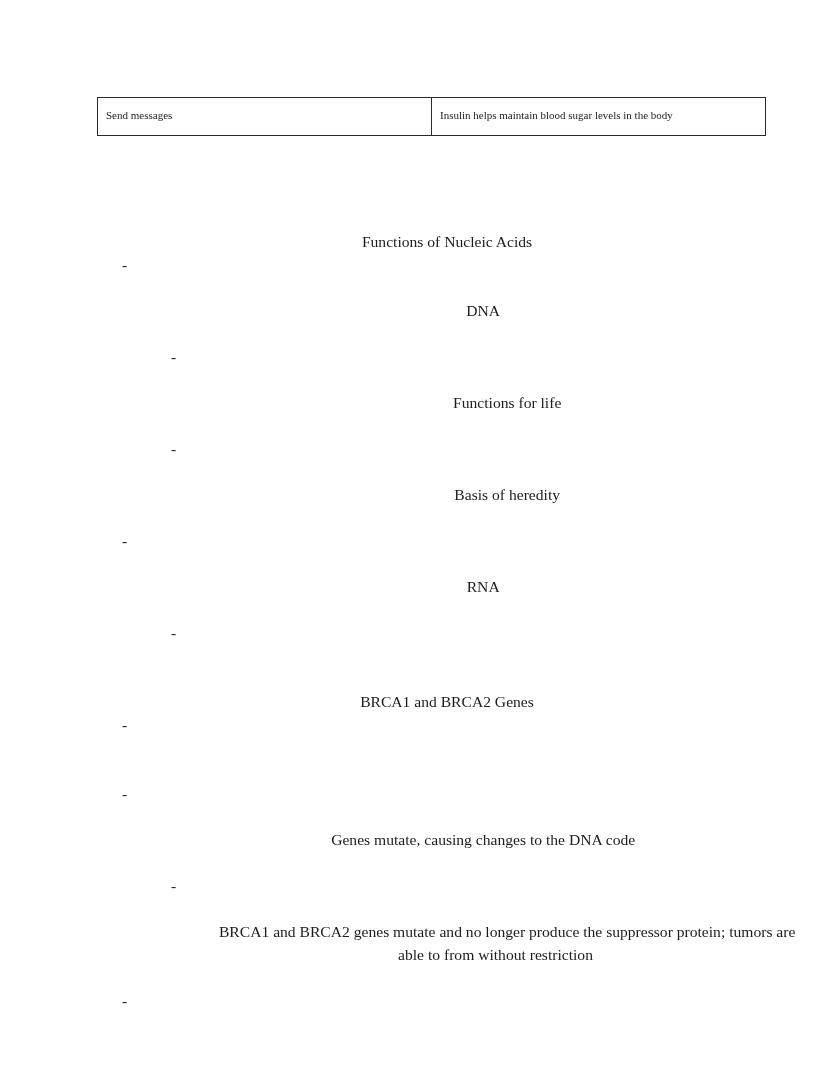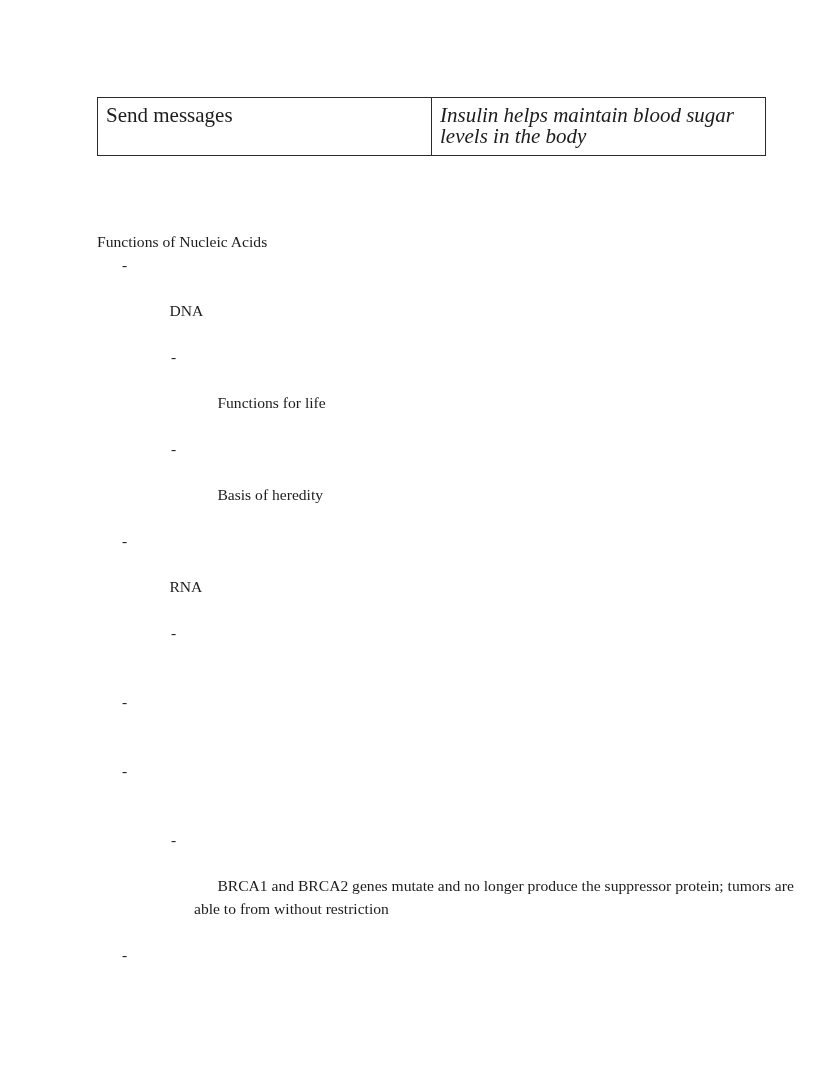--- a/index.html
+++ b/index.html
@@ -32,41 +32,42 @@
     left: 97px;
     top: 97px;
     width: 634px;
     border-collapse: collapse;
     table-layout: fixed;
   }
   .table-block td {
     border: 1.4px solid #2b2b2b;
     vertical-align: top;
     padding: 7px 8px 9px 8px;
-    font-size: 21px;
+    font-size: 11px;
     line-height: 20.5px;
     color: #1c1c1c;
   }
   .col-left  { width: 317px; }
-  .col-right { width: 317px; font-style: italic; }
+  .col-right { width: 317px; }
   .cell-text { display: block; }
 
   
   .outline {
     position: absolute;
     left: 97px;
     top: 230px;
     width: 700px;
   }
   .line {
     font-size: 15.6px;
     line-height: 23px;
     color: #1c1c1c;
     white-space: pre-wrap;
     position: relative;
+    text-align: center;
   }
   .heading {
     padding-left: 0;
   }
   
   .lvl1 {
     padding-left: 49px;
     text-indent: 0;
   }
   .lvl1 .dash {
@@ -130,27 +131,29 @@
 
     <div class="line lvl1">
       <span class="dash">-</span>
       <span class="txt">RNA</span>
     </div>
 
     <div class="line lvl2">
       <span class="dash">-</span>
     </div>
 
+    <div class="line heading">BRCA1 and BRCA2 Genes</div>
 
     <div class="line lvl1">
       <span class="dash">-</span>
     </div>
 
     <div class="line lvl1">
       <span class="dash">-</span>
+      <span class="txt">Genes mutate, causing changes to the DNA code</span>
     </div>
 
     <div class="line lvl2">
       <span class="dash">-</span>
       <span class="txt">BRCA1 and BRCA2 genes mutate and no longer produce the suppressor protein; tumors are able to from without restriction</span>
     </div>
 
     <div class="line lvl1">
       <span class="dash">-</span>
       

